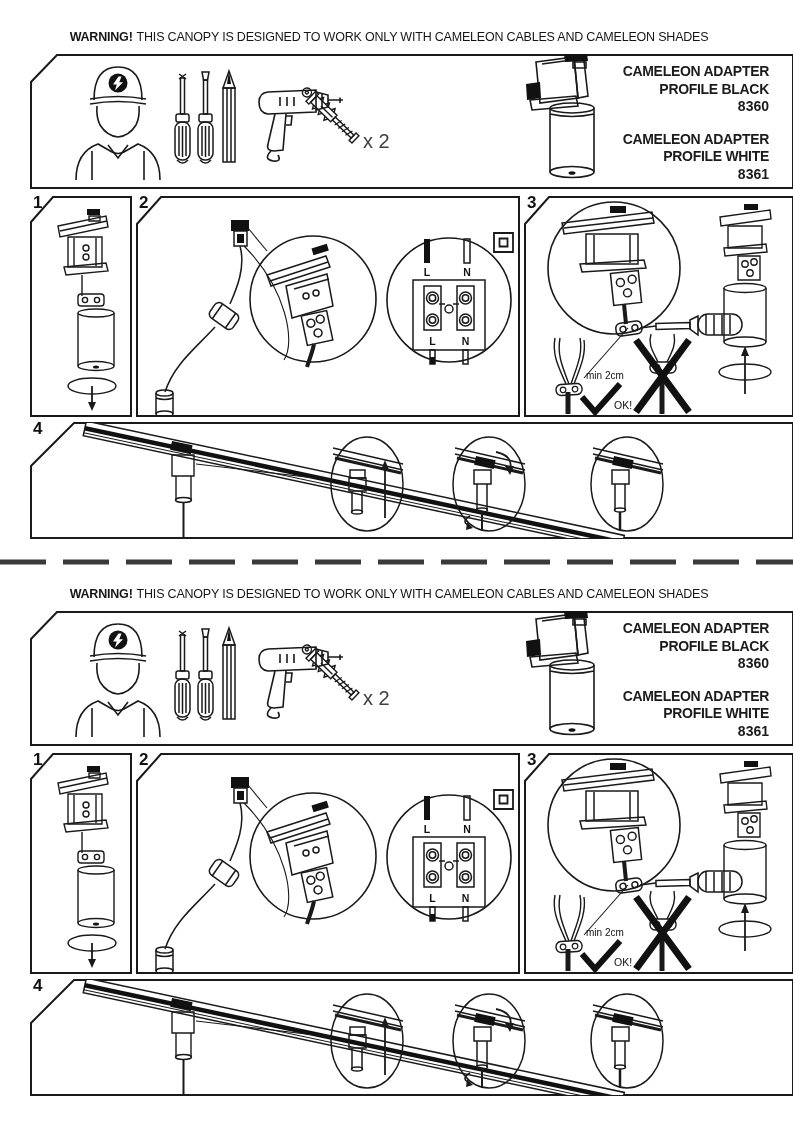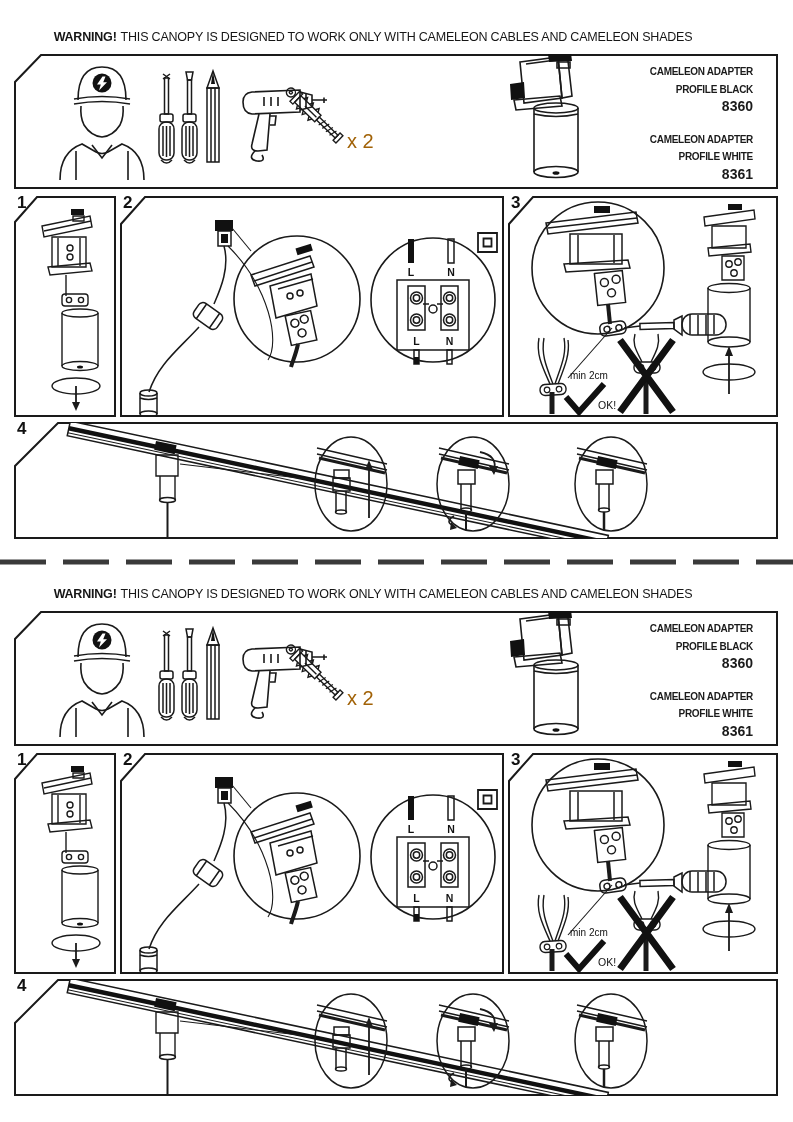--- a/index.html
+++ b/index.html
@@ -1,30 +1,30 @@
 <!DOCTYPE html>
 <html><head>
 <meta charset="utf-8">
 <style>
   html,body{margin:0;padding:0;background:#fff;}
   .page{position:relative;width:793px;height:1122px;background:#fff;overflow:hidden;
         font-family:"Liberation Sans",sans-serif;color:#111;}
-  .sheet{position:absolute;left:0;top:0;width:746px;height:545px;}
+  .sheet{position:absolute;left:16px;top:0;width:746px;height:545px;}
   .sheet-2{top:557px;}
   .warning{position:absolute;left:0;top:30px;width:100%;text-align:center;
            font-size:12.5px;letter-spacing:-0.2px;color:#161616;white-space:nowrap;}
   .warning b{font-weight:700;margin-right:4px;}
   .panel{position:absolute;}
   .panel svg.frame{position:absolute;left:0;top:0;}
   .stepnum{position:absolute;left:3px;top:-3px;font-size:17px;font-weight:700;color:#111;}
   .prodtext{position:absolute;right:26px;top:9px;text-align:right;line-height:17.5px;color:#1b1b1b;}
-  .prodtext .nm{font-size:10px;font-weight:700;letter-spacing:-0.3px;display:block;}
+  .prodtext .nm{font-size:14px;font-weight:700;letter-spacing:-0.3px;display:block;}
   .prodtext .cd{font-size:14px;font-weight:700;display:block;}
   .prodgap{height:15px;}
-  .qty{position:absolute;left:333px;top:76px;font-size:20px;color:#a16207;}
+  .qty{position:absolute;left:333px;top:76px;font-size:20px;color:#404040;}
   .minnote{position:absolute;font-size:10px;font-weight:400;color:#111;}
   .oknote{position:absolute;font-size:10.5px;font-weight:400;color:#111;}
   svg{display:block;}
   svg *{vector-effect:non-scaling-stroke;}
   text{font-family:"Liberation Sans",sans-serif;}
 </style>
 </head>
 <body>
 
 <div class="page">

